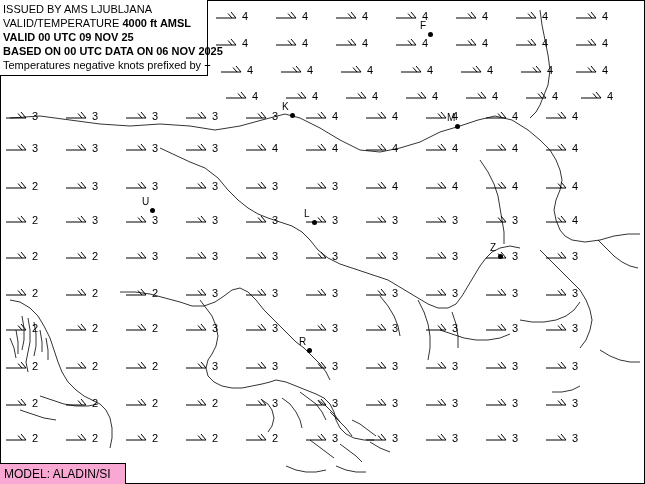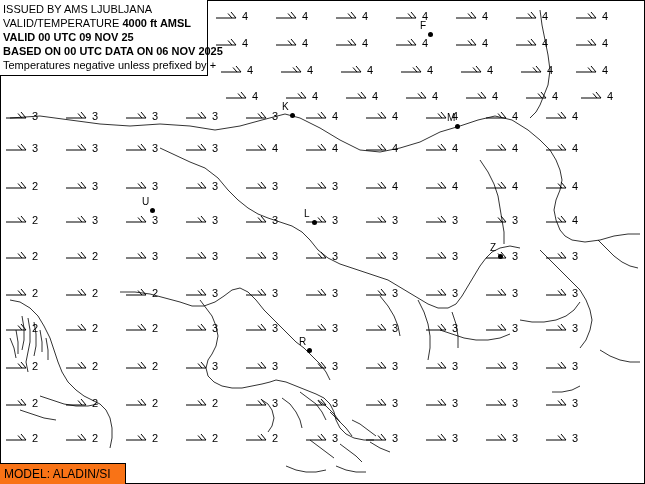--- a/index.html
+++ b/index.html
@@ -44,21 +44,21 @@
     font-weight: bold;
   }
   .legend-line .b {
     font-weight: bold;
   }
   .model-box {
     position: absolute;
     left: 0;
     bottom: 0;
     width: 126px;
-    background: #f97316;
+    background: #f9a8d4;
     border: 1px solid #000000;
     border-left: none;
     border-bottom: none;
     padding: 3px 4px;
     box-sizing: border-box;
     z-index: 20;
   }
   .model-box .legend-line {
     font-size: 12px;
     line-height: 14px;
@@ -160,21 +160,21 @@
     </g>
   </svg>
 
   <div class="frame"></div>
 
   <div class="legend-box">
     <div class="legend-line">ISSUED BY AMS LJUBLJANA</div>
     <div class="legend-line"><span>VALID/TEMPERATURE </span><span class="b">4000 ft AMSL</span></div>
     <div class="legend-line bold">VALID 00 UTC 09 NOV 25</div>
     <div class="legend-line bold">BASED ON 00 UTC DATA ON 06 NOV 2025</div>
-    <div class="legend-line">Temperatures negative unless prefixed by +</div>
+    <div class="legend-line">Temperatures negative knots prefixed by +</div>
   </div>
 
   <div class="model-box">
     <div class="legend-line">MODEL: ALADIN/SI</div>
   </div>
 
   <div id="obs-layer">
       <div class="barb" style="left: 154px; top: 9px;"><svg width="26" height="18" viewBox="0 0 26 18">
           <path d="M2,9 L22,9" stroke="#000000" stroke-width="1" fill="none"></path>
           <path d="M22,9 L17,3" stroke="#000000" stroke-width="1" fill="none"></path>

